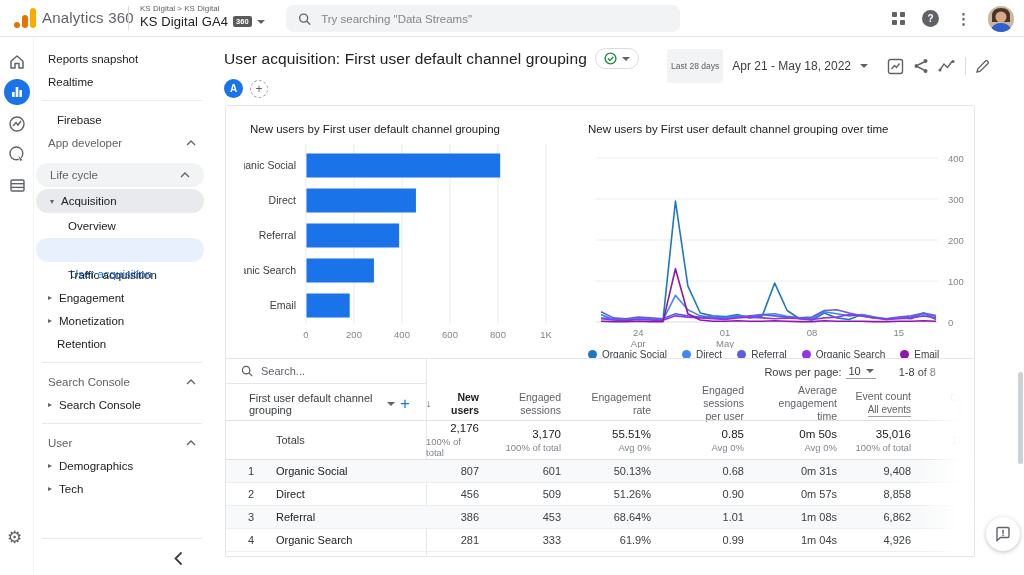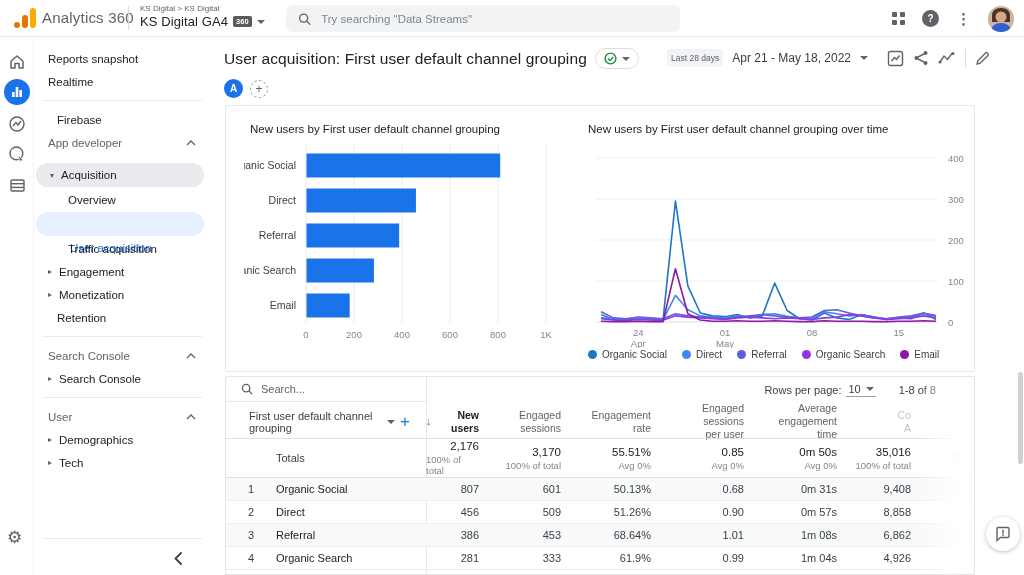--- a/index.html
+++ b/index.html
@@ -57,21 +57,21 @@
   .tri { color:#5f6368; font-size:8px; margin-right:7px; }
   .nav-bottom { margin-top:auto; }
   .collapse-row { display:flex; justify-content:flex-end; padding:6px 28px 10px 0; color:#3c4043; font-size:16px; font-weight:700; }
 
   
   #main { position:absolute; left:210px; top:37px; width:814px; height:538px; background:#fff; }
   .report-title-row { position:absolute; left:14px; top:11px; display:flex; align-items:center; gap:8px; }
   .report-title { font-size:15.5px; color:#202124; letter-spacing:.1px; }
   .check-pill { display:flex; align-items:center; gap:5px; border:1px solid #dadce0; border-radius:12px; padding:3px 8px; background:#fff; }
   .date-zone { position:absolute; right:34px; top:12px; display:flex; align-items:center; gap:9px; }
-  .last28 { font-size:8.5px; color:#5f6368; background:#f1f3f4; padding:4px 4px; border-radius:3px; }
+  .last28 { font-size:8.5px; color:#5f6368; background:#f1f3f4; padding:12px 4px; border-radius:3px; }
   .date-range { font-size:12px; color:#3c4043; font-weight:500; }
   .icon-btn { color:#5f6368; display:flex; align-items:center; }
   .icon-sep { width:1px; height:18px; background:#dadce0; }
   .chip-row { position:absolute; left:14px; top:42px; display:flex; align-items:center; gap:7px; }
   .chip-a { width:19px; height:19px; border-radius:50%; background:#1a73e8; color:#fff; font-size:10px; font-weight:600;
     display:flex; align-items:center; justify-content:center; }
   .chip-add { width:18px; height:18px; border-radius:50%; border:1px dashed #9aa0a6; color:#5f6368; font-size:12px;
     display:flex; align-items:center; justify-content:center; background:#fff; }
 
   
@@ -80,21 +80,21 @@
   .chart-title { position:absolute; top:17px; font-size:11.5px; color:#202124; }
   #bar-title { left:24px; }
   #line-title { left:362px; }
   .tick-label { font-size:9.5px; fill:#80868b; }
   .cat-label { font-size:10.5px; fill:#3c4043; }
   #legend { position:absolute; left:362px; top:243px; display:flex; gap:15px; align-items:center; }
   .leg-item { display:flex; align-items:center; gap:5px; font-size:10px; color:#3c4043; }
   .leg-dot { width:9px; height:9px; border-radius:50%; }
 
   
-  #table-card { position:absolute; left:15px; top:339px; width:750px; height:199px; background:#fff;
+  #table-card { position:absolute; left:15px; top:321px; width:750px; height:199px; background:#fff;
     border:1px solid #e4e7eb; border-top-left-radius:2px; overflow:hidden; }
   .vdiv { position:absolute; left:200px; top:0; bottom:0; width:1px; background:#e4e7eb; }
   .search-row { position:absolute; left:0; top:0; width:750px; height:25px; display:flex; align-items:center; }
   .search-left { width:200px; height:25px; border-bottom:1px solid #e4e7eb; display:flex; align-items:center; gap:8px; padding-left:15px; }
   .search-left input { border:none; outline:none; font-size:11px; width:130px; color:#3c4043; font-family:"Liberation Sans",sans-serif; }
   .search-left input::placeholder { color:#5f6368; }
   .pag-zone { margin-left:auto; margin-right:40px; display:flex; align-items:center; gap:5px; font-size:11px; color:#3c4043; }
   .rpp-select { display:flex; align-items:center; gap:5px; border-bottom:1px solid #9aa0a6; padding:0 2px 1px 2px; }
   .pag-count { margin-left:18px; }
   .tgrid { display:grid; grid-template-columns:200px 65px 82px 90px 93px 93px 74px 53px; }
@@ -218,20 +218,26 @@
     <div class="nav-row lvl1">
         <span class="nav-label">Firebase</span>
       </div>
     <div class="nav-row lvl0 section-head">
       <span>App developer</span>
       <svg width="10" height="6">
           <path d="M1 5 L5 1 L9 5" stroke="#5f6368" fill="none" stroke-width="1.3"></path>
         </svg>
     </div>
     <div style="height:8px"></div>
+    <div class="nav-row lvl0 section-head pill pill-hover" style="height:24px">
+      <span>Life cycle</span>
+      <svg width="10" height="6">
+          <path d="M1 5 L5 1 L9 5" stroke="#5f6368" fill="none" stroke-width="1.3"></path>
+        </svg>
+    </div>
     <div class="nav-row lvl0 pill pill-open" style="height:24px">
       <span class="tri">▾</span>
       <span class="nav-label">Acquisition</span>
     </div>
     <div class="nav-row lvl2">
         <span class="nav-label">Overview</span>
       </div>
     <div class="nav-row lvl2 pill pill-selected" style="height:24px">
       <span class="nav-label">User acquisition</span>
       </div>
@@ -450,20 +456,24 @@
             <span>Engagement rate</span>
           </div>
         <div class="th">
             <span>Engaged sessions</span>
             <span>per user</span>
           </div>
         <div class="th">
             <span>Average</span>
             <span>engagement time</span>
           </div>
+        <div class="th">
+            <span>Event count</span>
+            <span class="sub">All events</span>
+          </div>
         <div class="th" style="opacity:.4">
             <span>Co</span>
             <span>A</span>
           </div>
       </div>
 
       <div class="totals-row tgrid">
         <div class="tot-label">Totals</div>
         <div class="tot">
             <span class="v">2,176</span>

